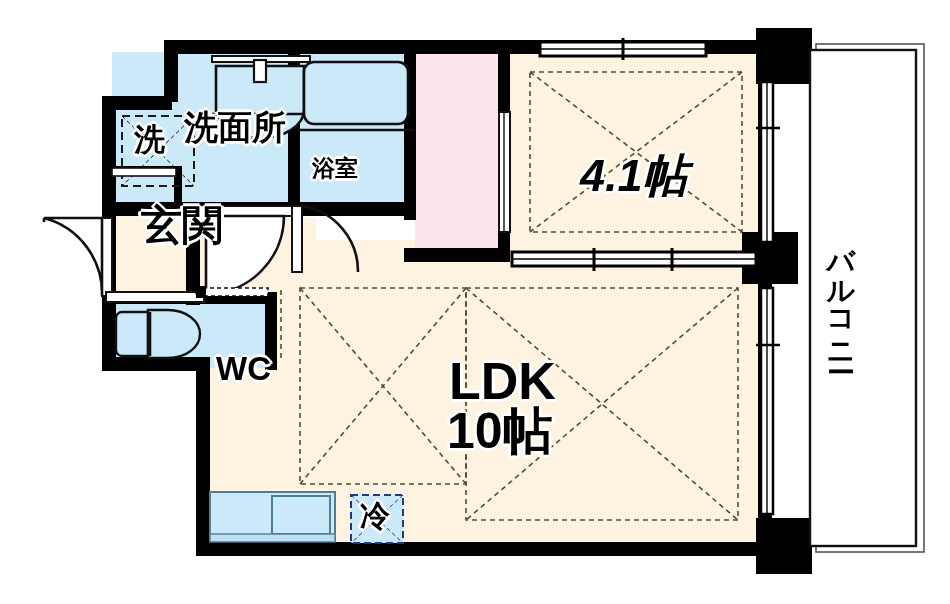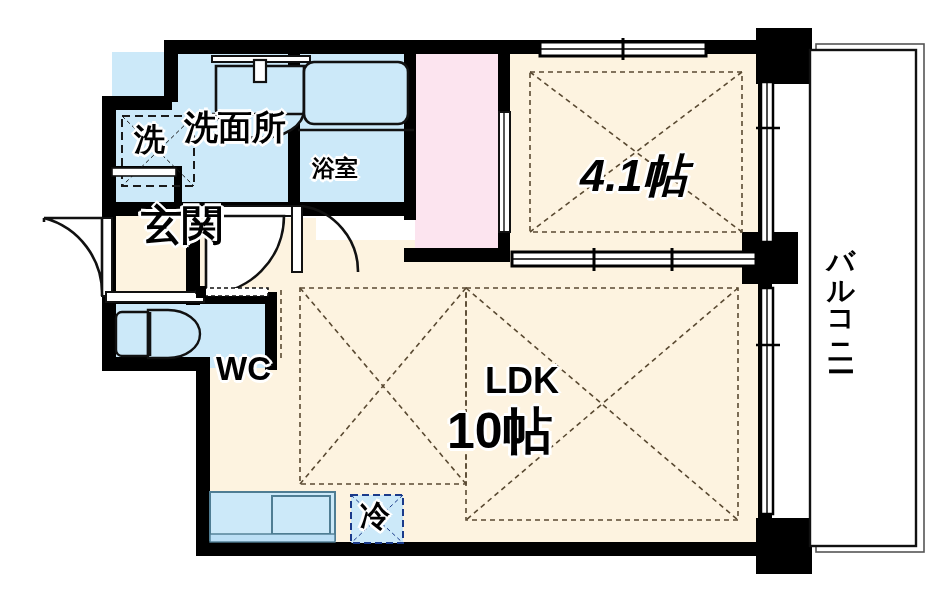--- a/index.html
+++ b/index.html
@@ -226,18 +226,18 @@
 
 
   <div class="lbl" style="left:122px;top:204px;font-size:41px;margin-left:19px;">玄関</div>
 
   <div class="lbl" style="left:216px;top:316px;font-size:33px;margin-top:36px;">WC</div>
 
   <div class="lbl" style="left:360px;top:500px;font-size:30px;">冷</div>
 
   <div class="lbl" style="left:580px;top:152px;font-size:45px;font-style:italic;">4.1帖</div>
 
-  <div class="lbl" style="left:449px;top:362px;font-size:36px;margin-left:36px;">LDK</div>
+  <div class="lbl" style="left:449px;top:354px;font-size:52px;">LDK</div>
   <div class="lbl" style="left:447px;top:405px;font-size:50px;">10帖</div>
 
   <div class="lbl vert" style="left:826px;top:230px;font-size:28px;">バルコニー</div>
 
 </div>
 
 </body></html>

